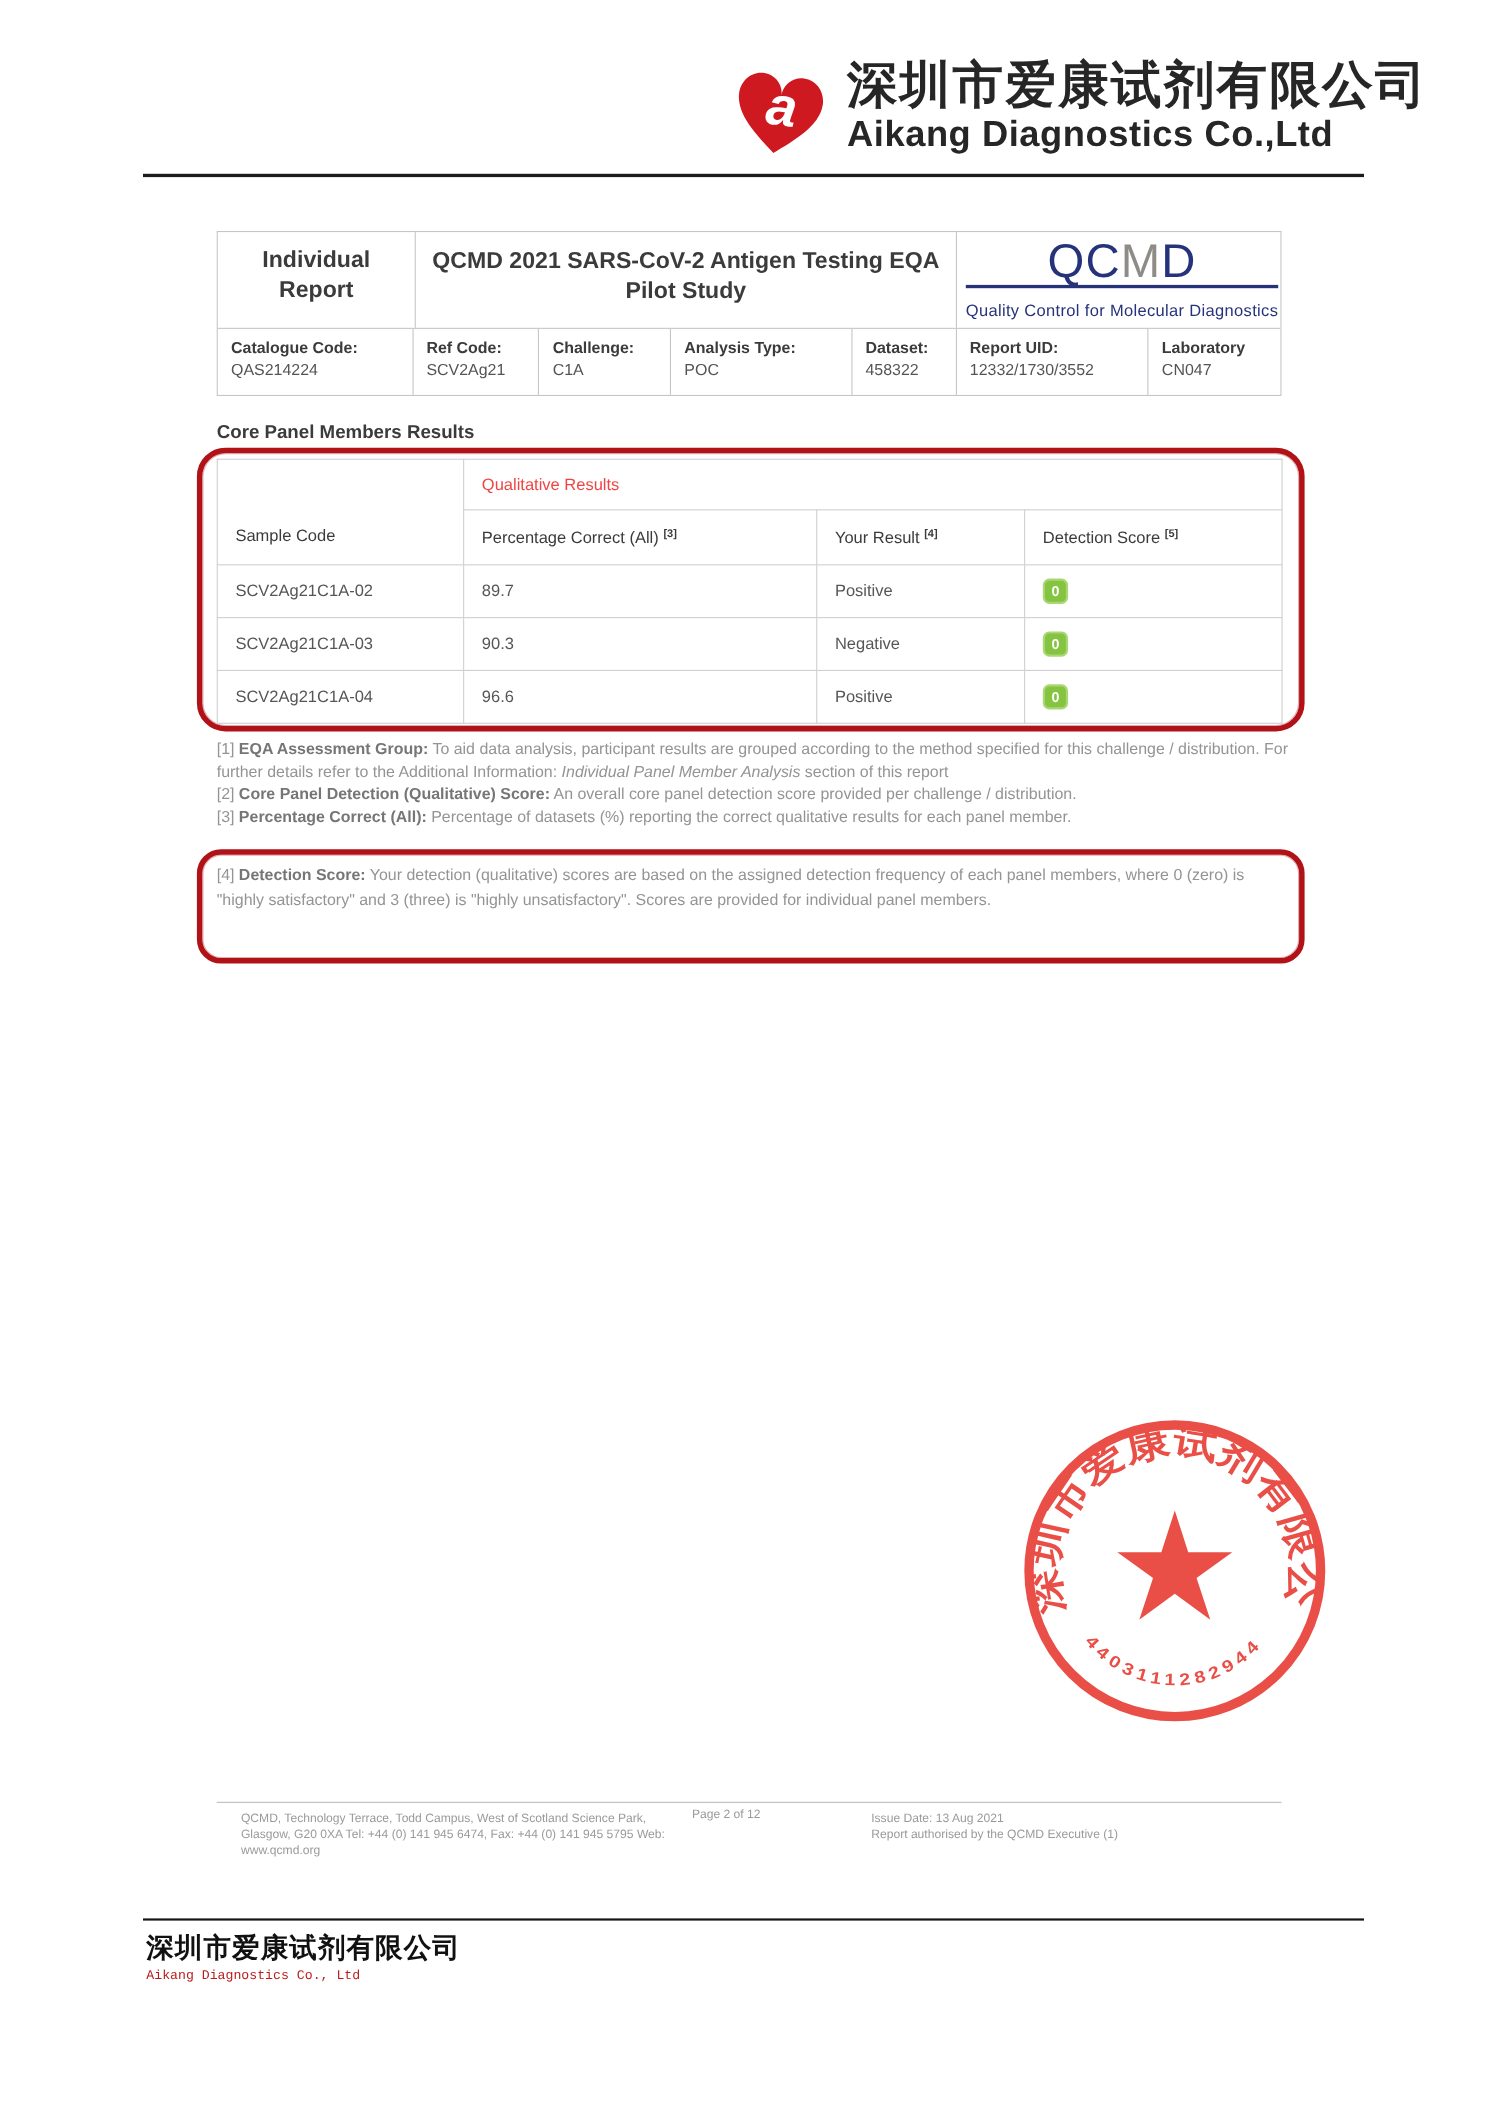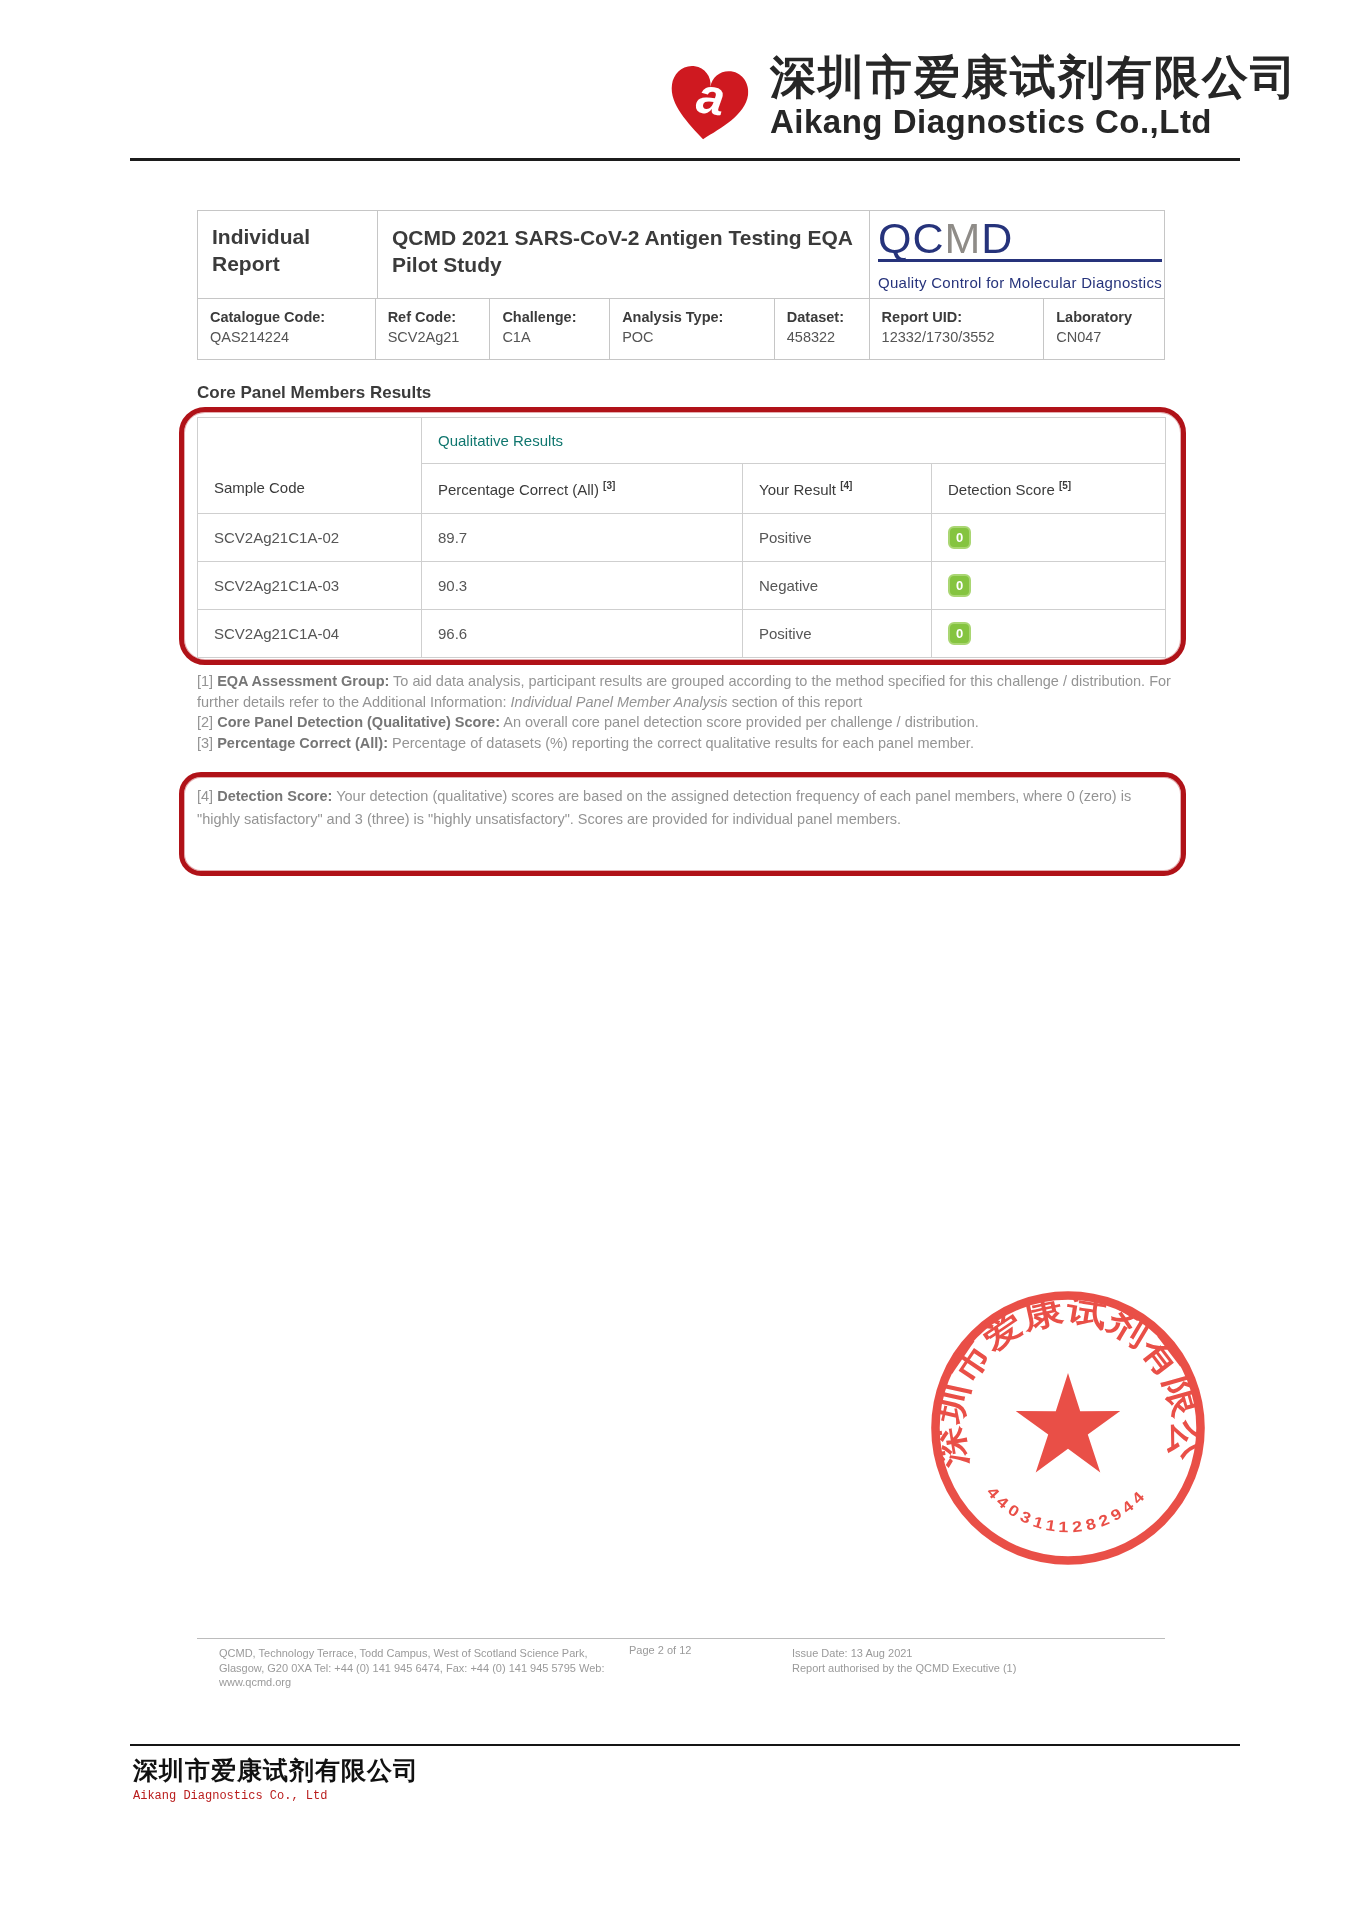--- a/index.html
+++ b/index.html
@@ -9,21 +9,21 @@
 
   
   .brand { position:absolute; left:660px; top:52px; display:flex; align-items:flex-start; }
   .brand-icon { width:96px; height:96px; margin-right:14px; margin-top:4px; }
   .brand-cn { font-size:46px; font-weight:bold; color:#262626; letter-spacing:2px; line-height:50px; white-space:nowrap; }
   .brand-en { font-size:33px; font-weight:bold; color:#262626; letter-spacing:0.5px; line-height:40px; white-space:nowrap; }
   .top-rule { position:absolute; left:130px; top:158px; width:1110px; height:3px; background:#1c1c1c; }
 
   
   .rhead { position:absolute; left:197px; top:210px; width:968px; border:1px solid #c6c6c6; background:#fff; }
-  .rhead-row1 { display:flex; height:88px; border-bottom:1px solid #c6c6c6; }
+  .rhead-row1 { display:flex; height:88px; border-bottom:1px solid #c6c6c6;text-align:center; }
   .rh-cell { border-right:1px solid #c6c6c6; padding:12px 14px; }
   .rh-cell:last-child { border-right:none; }
   .rh-type { width:180px; font-size:21px; font-weight:bold; line-height:27px; color:#3b3b3b; }
   .rh-title { width:492px; font-size:21px; font-weight:bold; line-height:27px; color:#3b3b3b; padding-top:13px; }
   .rh-logo { width:294px; display:flex; align-items:center; justify-content:center; padding:6px 8px; }
   .qcmd-word { font-size:43px; line-height:40px; letter-spacing:1px; font-weight:normal; }
   .qcmd-blue { color:#26337b; }
   .qcmd-silver { color:#8f8c88; }
   .qcmd-rule { height:3px; background:#26337b; margin-top:1px; }
   .qcmd-tag { font-size:15px; font-weight:normal; color:#26337b; letter-spacing:0.3px; margin-top:12px; white-space:nowrap; }
@@ -32,21 +32,21 @@
   .meta-cell:last-child { border-right:none; }
   .meta-label { font-weight:bold; color:#3b3b3b; display:block; white-space:nowrap; }
   .meta-value { color:#545454; display:block; }
   .mw0{width:178px}.mw1{width:115px}.mw2{width:120px}.mw3{width:165px}.mw4{width:95px}.mw5{width:175px}.mw6{width:120px}
 
   
   .core-heading { position:absolute; left:197px; top:383px; font-size:17px; font-weight:bold; color:#3b3b3b; }
   .red-box1 { position:absolute; left:179px; top:407px; width:1007px; height:258px; border:5px solid #b01218; border-radius:26px; box-shadow:inset 0 0 0 1px rgba(176,18,24,.35); }
   .results-table { position:absolute; left:13px; top:5px; border-collapse:collapse; background:#fff; }
   .results-table td, .results-table th { border:1px solid #cfcfcf; font-size:15px; text-align:left; font-weight:normal; padding-left:16px; }
-  .rt-group { height:46px; font-weight:bold; color:#0f766e; }
+  .rt-group { height:46px; font-weight:bold; color:#ef4444; }
   .rt-colhead { height:50px; font-weight:bold; color:#3b3b3b; }
   .rt-colhead sup { font-size:10px; font-weight:bold; }
   .rt-samplehead { vertical-align:bottom; padding-bottom:17px; font-weight:bold; color:#3b3b3b; }
   .rt-row td { height:48px; color:#565656; }
   .cw0{width:224px}.cw1{width:321px}.cw2{width:189px}.cw3{width:234px}
   .badge { display:inline-flex; align-items:center; justify-content:center; width:23px; height:23px; border-radius:6px; background:#85c440; border:2px solid #aad673; color:#ffffff; font-size:13px; font-weight:bold; vertical-align:middle; }
 
   
   .footnotes { position:absolute; left:197px; top:671px; width:988px; font-size:14.5px; line-height:20.5px; color:#949494; }
   .fn-label { font-weight:bold; color:#767676; }

